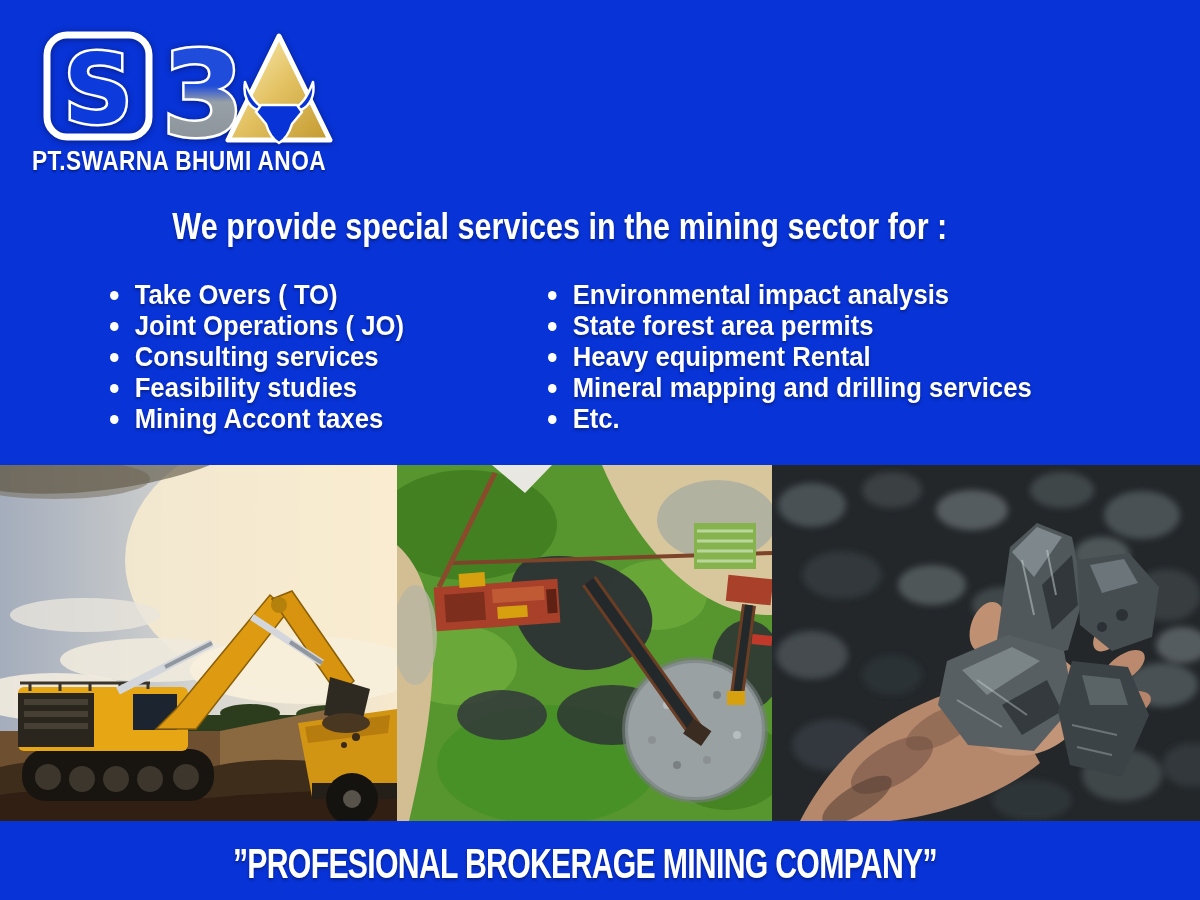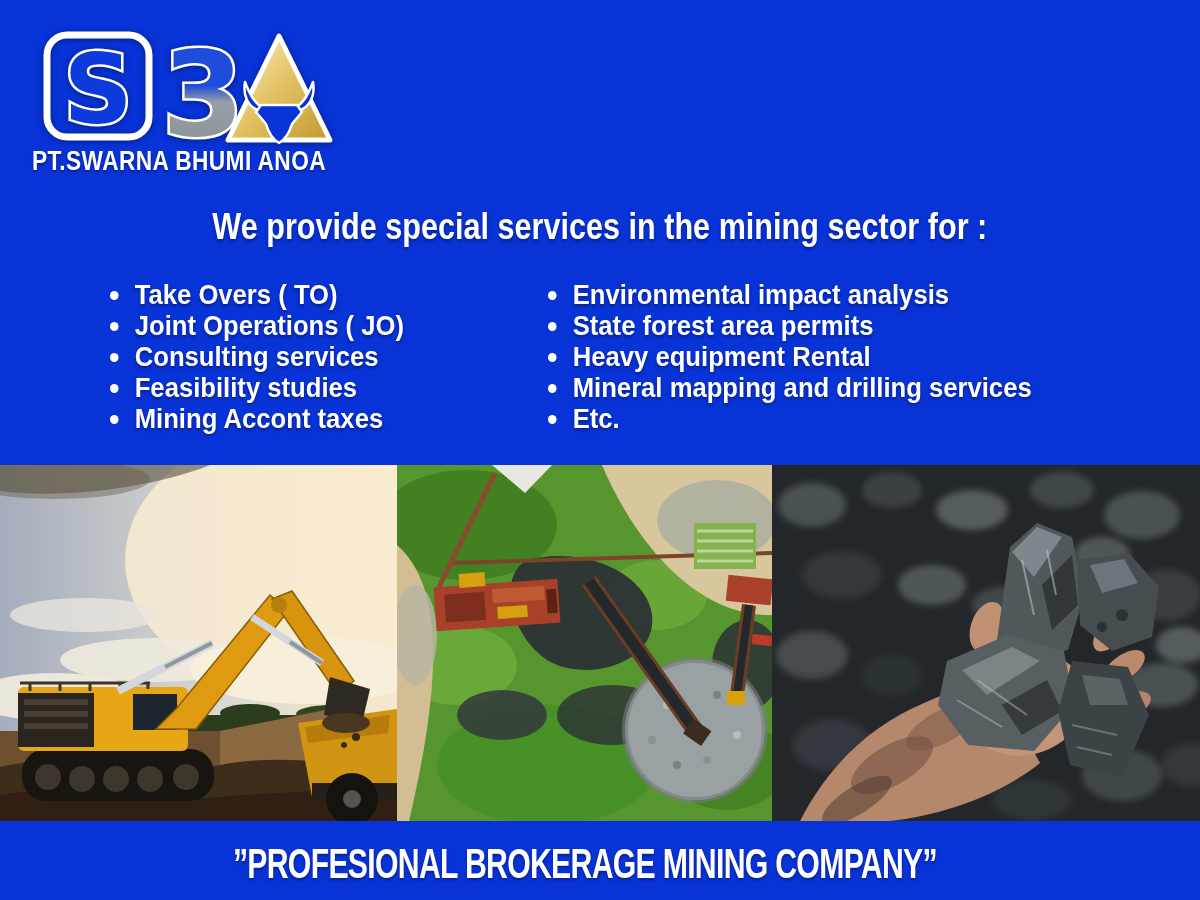--- a/index.html
+++ b/index.html
@@ -6,21 +6,21 @@
   .canvas{position:relative;width:1200px;height:900px;background:#0833d6;overflow:hidden;
           font-family:"Liberation Sans",sans-serif;color:#fff;}
   
   .brand{position:absolute;left:40px;top:28px;}
   .logo-svg{display:block;filter:drop-shadow(0 1px 3px rgba(0,0,40,.45));}
   .company-name{position:absolute;left:-8px;top:118px;font-size:27px;font-weight:bold;
                 white-space:nowrap;transform:scaleX(.84);transform-origin:left top;
                 letter-spacing:.5px;text-shadow:0 2px 2px rgba(5,15,70,.5);}
   
   .heading{position:absolute;left:0;top:206px;width:1120px;text-align:center;
-           font-size:36px;font-weight:bold;text-shadow:0 2px 3px rgba(5,15,70,.5);margin-left:40px;}
+           font-size:36px;font-weight:bold;text-shadow:0 2px 3px rgba(5,15,70,.5);}
   .heading .squish{display:inline-block;transform:scaleX(.85);white-space:nowrap;}
   
   ul.svc{position:absolute;top:280px;margin:0;padding:0;list-style:none;
          font-size:27px;font-weight:bold;transform:scaleX(.95);transform-origin:left top;
          text-shadow:0 2px 3px rgba(5,15,70,.5);}
   ul.svc.left{left:110px;}
   ul.svc.right{left:548px;}
   ul.svc li{position:relative;height:31px;line-height:31px;padding-left:26px;white-space:nowrap;}
   ul.svc li .dot{position:absolute;left:0;top:11px;width:9px;height:9px;border-radius:50%;background:#fff;}
   

